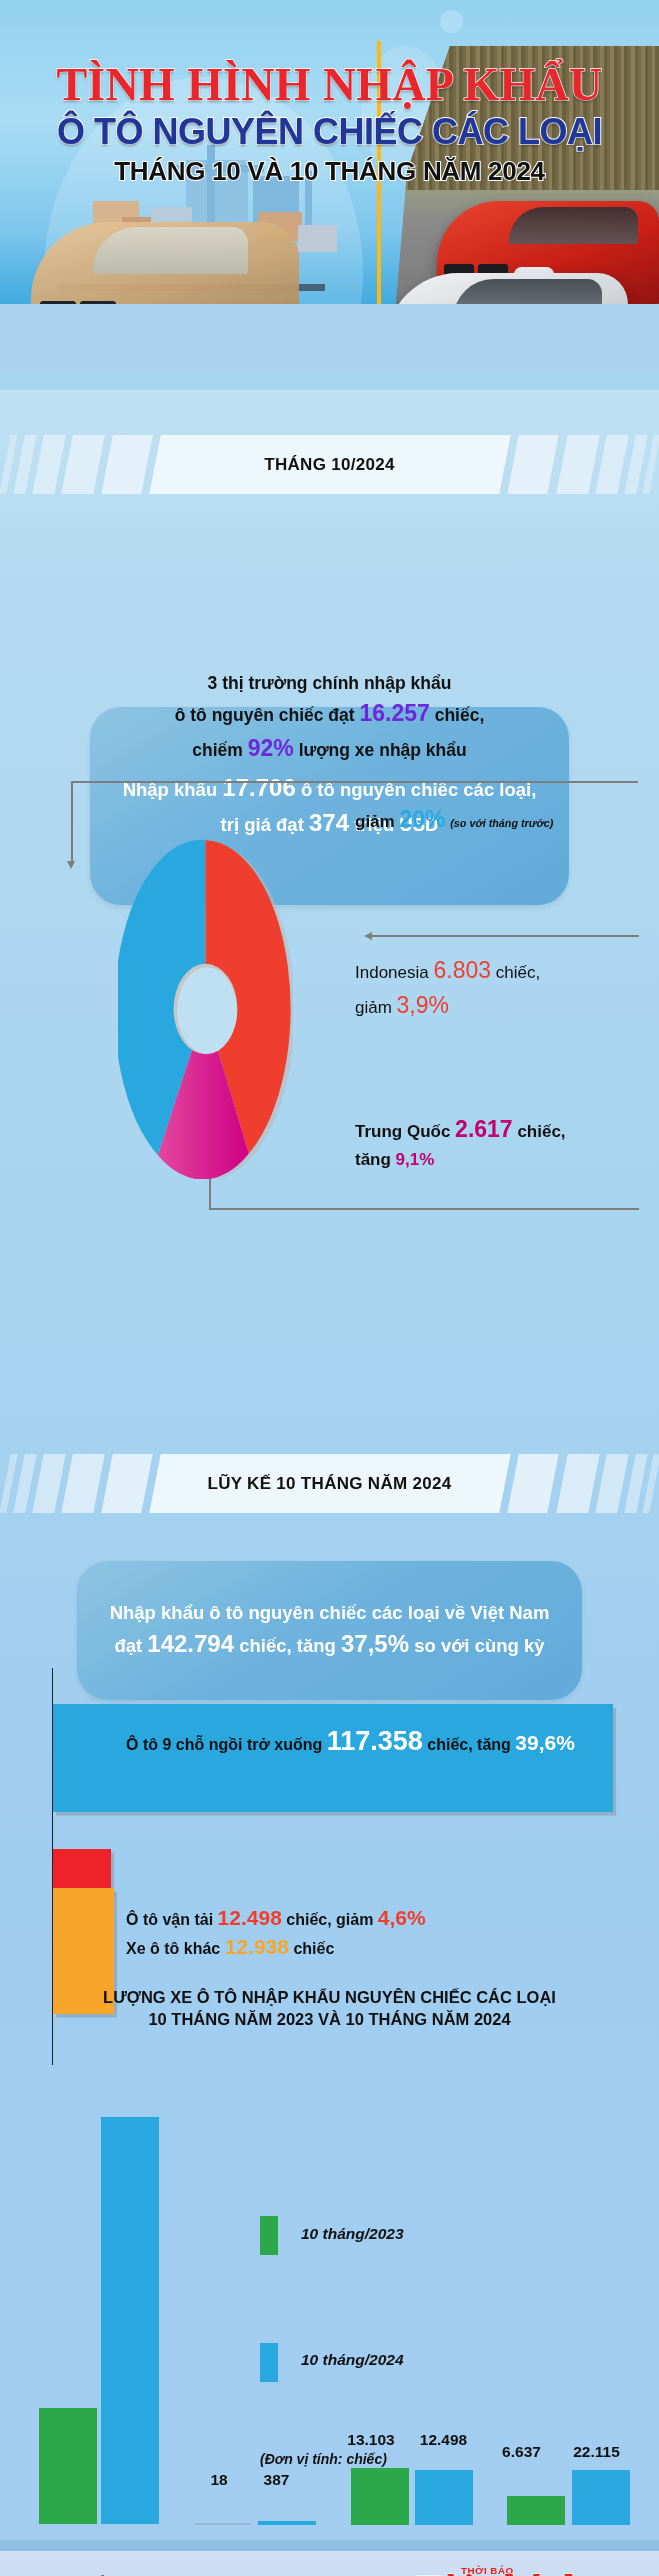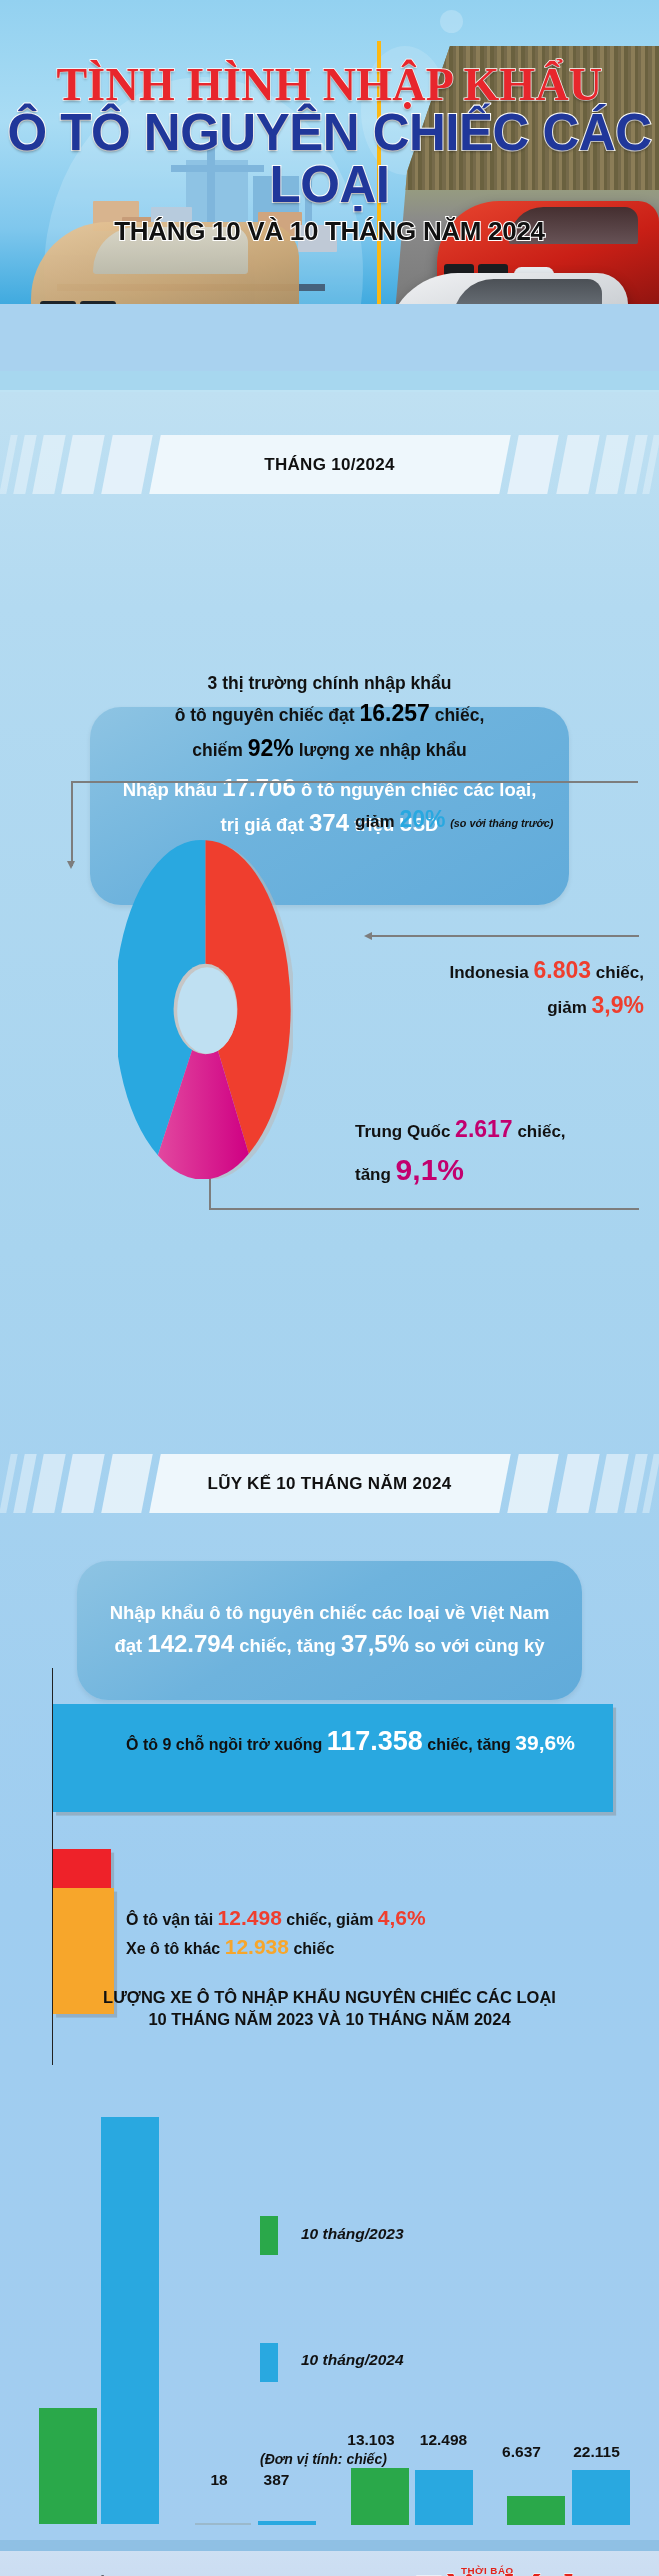--- a/index.html
+++ b/index.html
@@ -53,21 +53,21 @@
        border-radius:77px 36px 10.3px 28px;opacity:.95;}
   .car-gold-glass{position:absolute;left:93px;top:227px;width:155px;height:47px;
        background:linear-gradient(180deg,#d7d9cf,#b9bdb2);border-radius:57px 20.6px 4.1px 4.1px;opacity:.85;}
   .grille{position:absolute;background:#1b1d20;border-radius:3.1px;}
 
   .title-wrap{position:absolute;left:0;top:62px;width:659px;text-align:center;z-index:30;}
   .t1{font-family:"Liberation Serif", serif;font-weight:bold;font-size:46px;line-height:.98;
       color:#e8262c;letter-spacing:0.3px;
       -webkit-text-stroke:1.5px #fff;paint-order:stroke fill;
       text-shadow:0 1.5px 2.6px rgba(0,0,0,.28);}
-  .t2{font-weight:bold;font-size:51px;line-height:1.02;margin-top:0;
+  .t2{font-weight:bold;font-size:36px;line-height:1.02;margin-top:7px;
       color:#20379a;-webkit-text-stroke:2.1px #fff;paint-order:stroke fill;
       text-shadow:0 1.5px 2.6px rgba(0,0,0,.3);letter-spacing:-0.5px;}
   .t3{font-weight:bold;font-size:26px;line-height:1.05;margin-top:7.2px;color:#111;
       -webkit-text-stroke:2.1px #fff;paint-order:stroke fill;letter-spacing:-0.3px;}
 
   
   .stripes{position:absolute;left:0;top:350px;width:659px;height:93px;}
   .stripes i{position:absolute;left:0;width:659px;display:block;}
 
   
@@ -88,21 +88,21 @@
       box-shadow:0 2.1px 5.2px rgba(0,0,0,.08);
       display:flex;align-items:center;justify-content:center;text-align:center;}
   .pill .inner{color:#fff;font-weight:bold;line-height:1.45;padding:0 23px;}
   .pill .big{font-size:24px;}
   .s36{font-size:18.5px;}
 
   
   .cap{position:absolute;left:0;width:659px;text-align:center;color:#111;font-weight:bold;}
 
   
-  .n-mag{color:#000000;}
+  .n-mag{color:#6d28d9;}
   .n-blue{color:#29a8e0;}
   .n-red{color:#ef3e2e;}
   .n-orange{color:#f7a62b;}
   .n-white{color:#fff;}
 
   
   .donut-wrap{position:absolute;}
   .leader{position:absolute;background:#7d7d7d;}
 
   
@@ -274,35 +274,35 @@
     </svg>
   </div>
 
   <div style="position:absolute;left:355px;top:802px;width:289px;font-weight:bold;font-size:17px;color:#111;line-height:1.5;">
     <div>
       <span>giảm </span><span class="n-blue" style="font-size:23px;">20%</span>
       <span style="font-size:10.8px;font-style:italic;">(so với tháng trước)</span>
     </div>
   </div>
 
-  <div style="position:absolute;left:355px;top:953px;width:289px;font-weight:bold;font-size:17px;color:#111;line-height:1.5;text-align:right;">
+  <div style="position:absolute;left:355px;top:953px;width:289px;font-weight:normal;font-size:17px;color:#111;line-height:1.5;">
     <div>
       <span>Indonesia </span><span class="n-red" style="font-size:23px;">6.803</span><span> chiếc,</span>
     </div>
     <div>
       <span>giảm </span><span class="n-red" style="font-size:23px;">3,9%</span>
     </div>
   </div>
 
   <div style="position:absolute;left:355px;top:1112px;width:289px;font-weight:bold;font-size:17px;color:#111;line-height:1.5;">
     <div>
       <span>Trung Quốc </span><span class="n-mag" style="font-size:23px;color:#c2006f;">2.617</span><span> chiếc,</span>
     </div>
     <div>
-      <span>tăng </span><span class="n-mag" style="font-size:30px;color:#c2006f;">9,1%</span>
+      <span>tăng </span><span class="n-mag" style="font-size:17px;color:#c2006f;">9,1%</span>
     </div>
   </div>
 
   <div class="ribbon" style="top:1454px;">
     <div class="seg" style="left:5.2px;width:7.2px;opacity:.45;"></div>
     <div class="seg" style="left:18.5px;width:12.4px;opacity:.55;"></div>
     <div class="seg" style="left:38px;width:21.6px;opacity:.65;"></div>
     <div class="seg" style="left:67px;width:32px;opacity:.78;"></div>
     <div class="seg" style="left:107px;width:40px;opacity:.88;"></div>
     <div class="seg main"></div>

